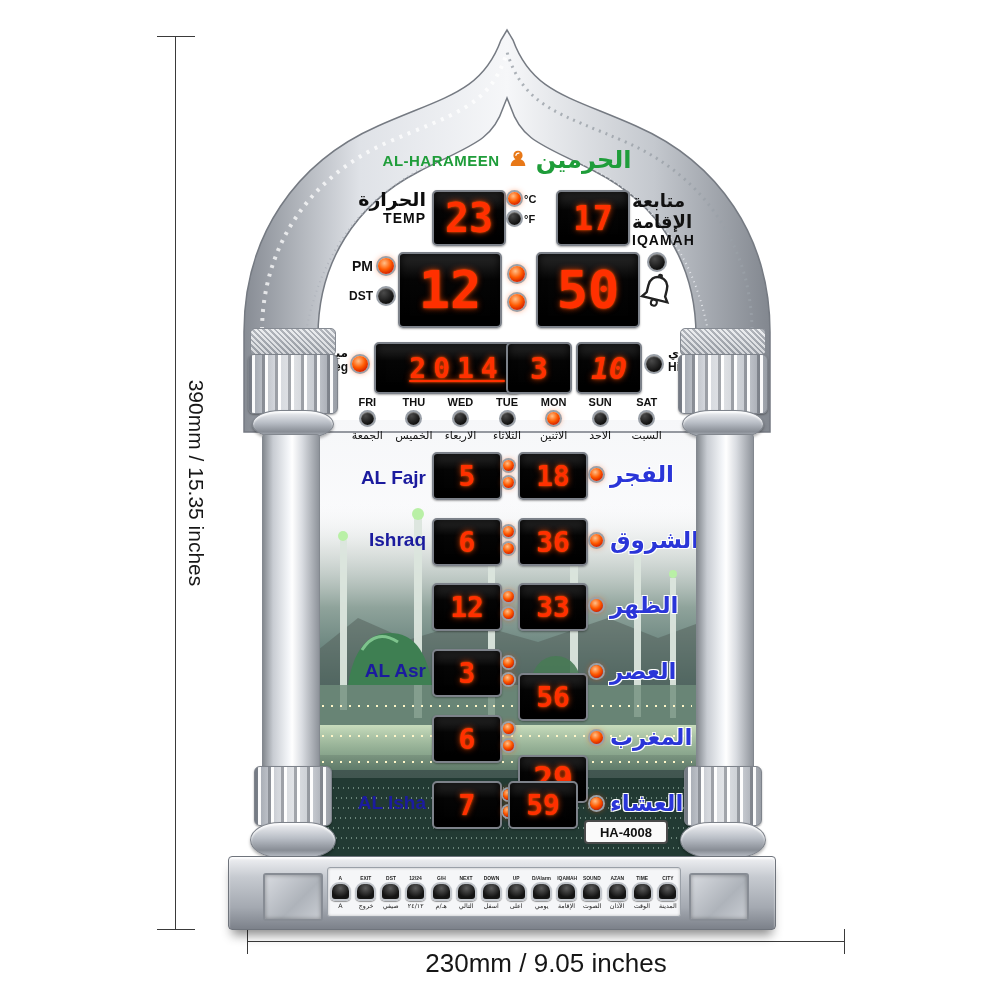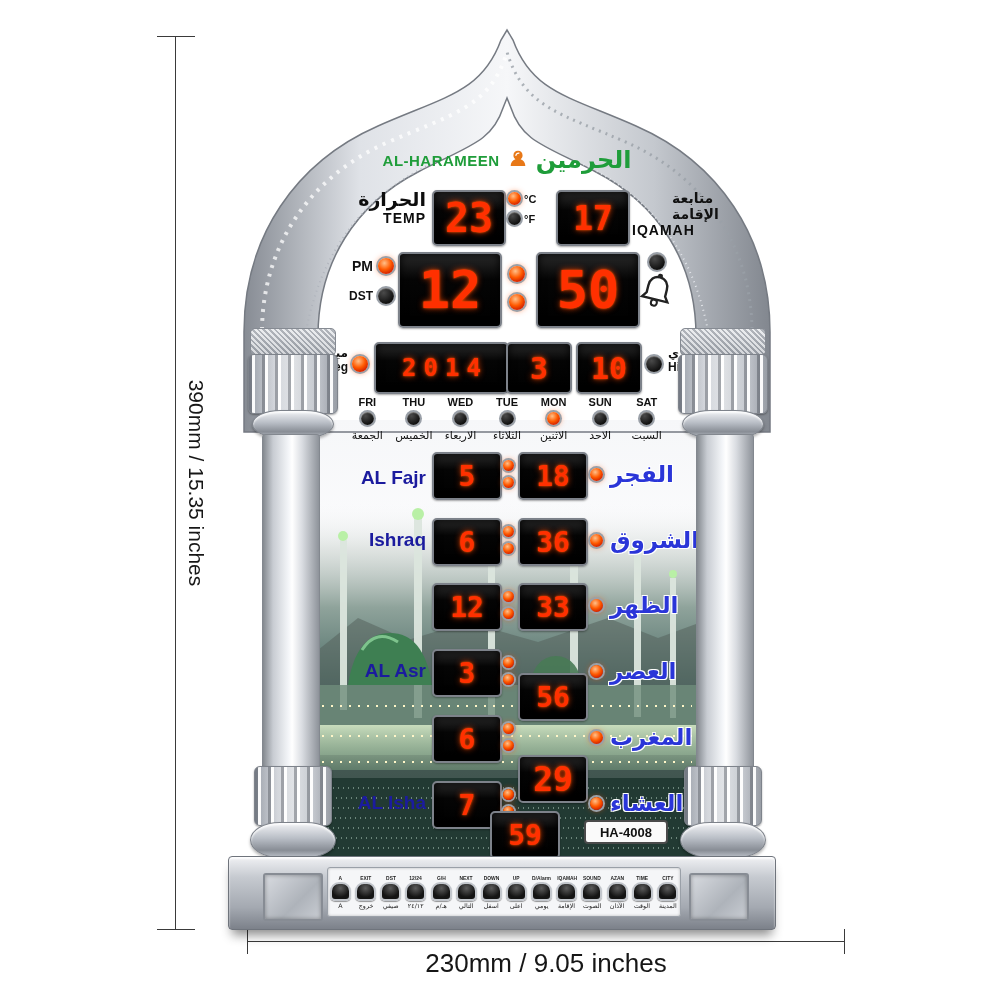--- a/index.html
+++ b/index.html
@@ -291,21 +291,21 @@
         <span class="dot d14 lit"></span>
         <span>°C</span>
       </div>
     <div class="cf-row">
         <span class="dot d14"></span>
         <span>°F</span>
       </div>
   </div>
   <div class="led" style="left:556px;top:190px;width:70px;height:52px;font-size:33px;">17</div>
   <div class="face" style="left:632px;top:190px;width:118px;">
-    <div class="ar" style="font-size:14px;font-weight:bold;padding-left:40px;">متابعة الإقامة</div>
+    <div class="ar" style="font-size:18px;font-weight:bold;">متابعة الإقامة</div>
     <div class="blk-lbl-en">IQAMAH</div>
   </div>
 
   <div class="face" style="left:336px;top:258px;width:58px;display:flex;flex-direction:column;gap:14px;">
     <div class="pmdst-row">
         <span style="font-size:14px;">PM</span>
         <span class="dot d16 lit"></span>
       </div>
     <div class="pmdst-row">
         <span style="font-size:12px;">DST</span>
@@ -325,23 +325,23 @@
       <circle cx="17" cy="31" r="3" fill="none" stroke="#222" stroke-width="2"></circle>
       <rect x="14.5" y="1.5" width="5" height="4" rx="2" fill="#222"></rect>
     </svg>
   </div>
 
   <div class="face" style="left:290px;top:346px;width:58px;text-align:right;font-weight:bold;">
     <div class="ar" style="font-size:12px;">ميلادي</div>
     <div style="font-size:12px;">Greg</div>
   </div>
   <span class="dot d16 lit face" style="left:352px;top:356px;"></span>
-  <div class="led" style="left:374px;top:342px;width:124px;height:48px;font-size:24px;letter-spacing:7px;padding-left:7px;">2014</div>
+  <div class="led" style="left:374px;top:342px;width:124px;height:48px;font-size:28px;letter-spacing:7px;padding-left:19px;text-decoration:underline;">2014</div>
   <div class="led" style="left:506px;top:342px;width:62px;height:48px;font-size:30px;">3</div>
-  <div class="led" style="left:576px;top:342px;width:62px;height:48px;font-size:30px;">10</div>
+  <div class="led" style="left:576px;top:342px;width:62px;height:48px;font-size:30px;font-style:italic;">10</div>
   <span class="dot d16 face" style="left:646px;top:356px;"></span>
   <div class="face" style="left:668px;top:346px;width:58px;font-weight:bold;">
     <div class="ar" style="font-size:12px;">هجري</div>
     <div style="font-size:12px;">Hijri</div>
   </div>
 
   <div class="face" style="left:344px;top:396px;width:326px;display:flex;">
     <div class="day-col">
         <span class="day-en">FRI</span>
         <span class="dot d14"></span>
@@ -426,19 +426,19 @@
   <div class="led" style="left:518px;top:755px;width:66px;height:44px;font-size:33px;">29</div>
   <span class="dot d14 lit face" style="left:590px;top:731px;"></span>
   <div class="face p-ar ar" style="left:610px;top:715px;width:100px;">المغرب</div>
 
   <div class="face p-en" style="left:318px;top:781px;width:108px;">AL Isha</div>
   <div class="led" style="left:432px;top:781px;width:66px;height:44px;font-size:28px;">7</div>
   <div class="colon" style="left:498px;top:781px;height:44px;width:20px;gap:6px;">
       <span class="dot d12 lit"></span>
       <span class="dot d12 lit"></span>
     </div>
-  <div class="led" style="left:490px;top:781px;width:66px;height:44px;font-size:28px;margin-top:30px;">59</div>
+  <div class="led" style="left:508px;top:781px;width:66px;height:44px;font-size:28px;">59</div>
   <span class="dot d14 lit face" style="left:590px;top:797px;"></span>
   <div class="face p-ar ar" style="left:610px;top:781px;width:100px;">العشاء</div>
 
   <div class="face" id="model-tag">HA-4008</div>
 
 </div>
 
 </body></html>

